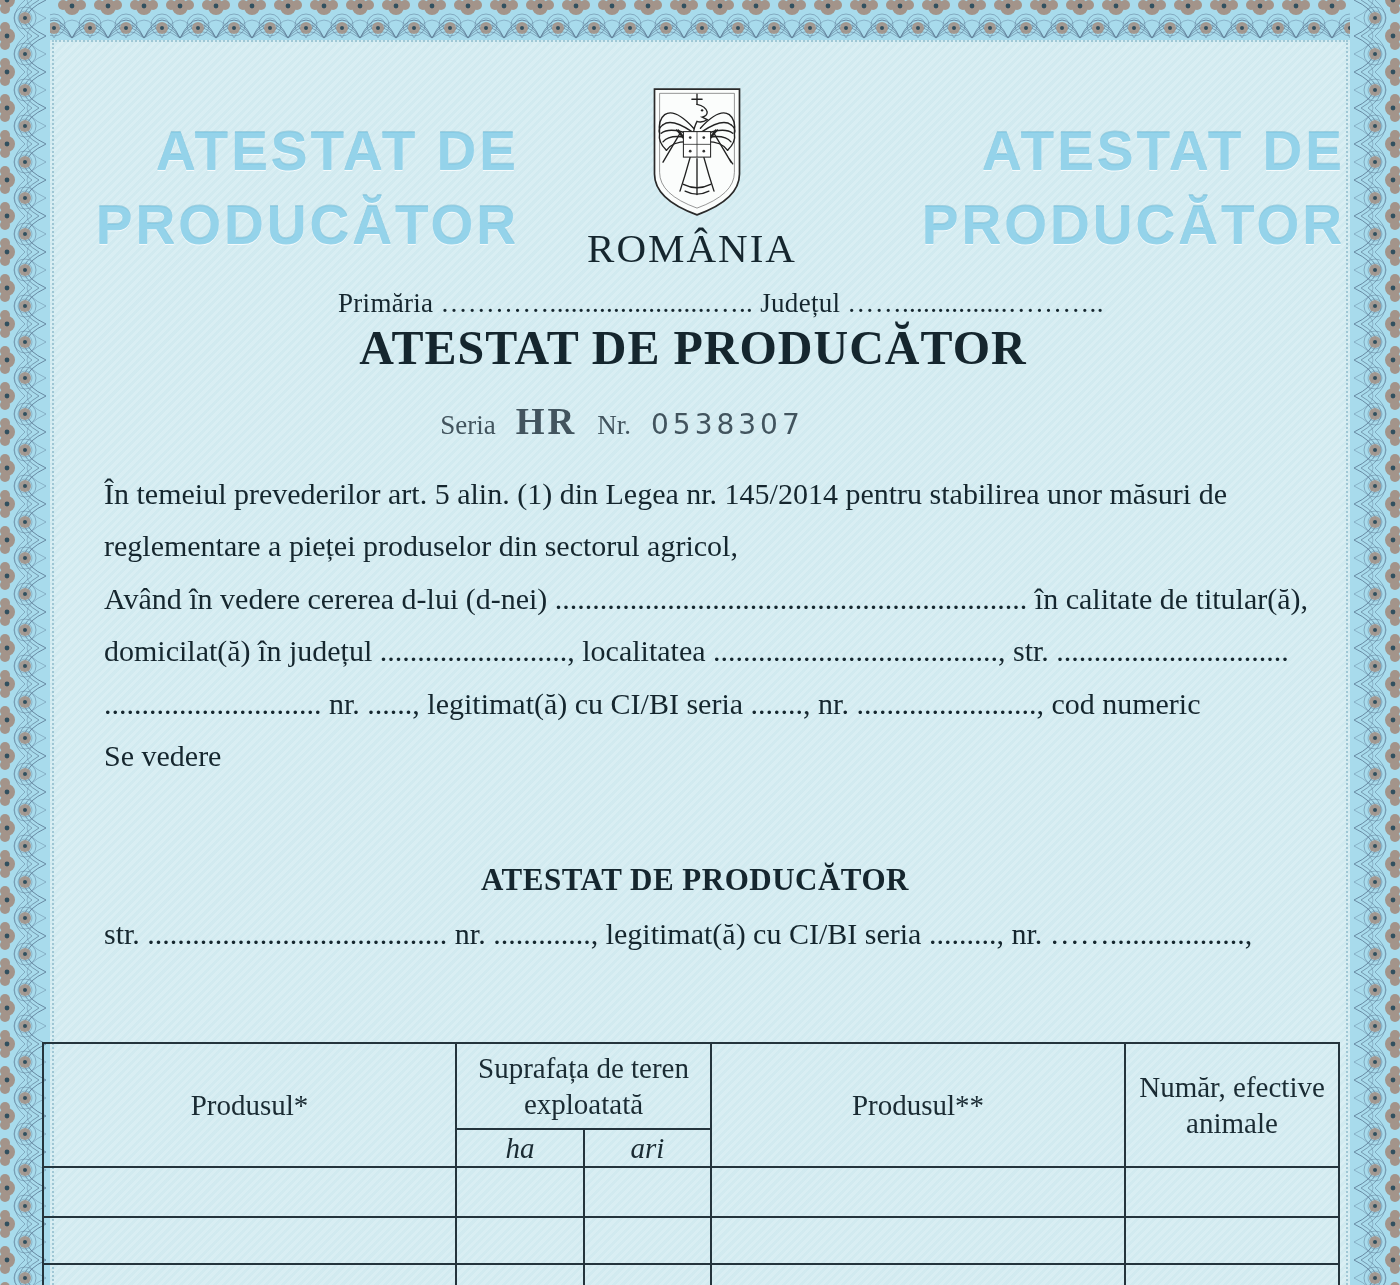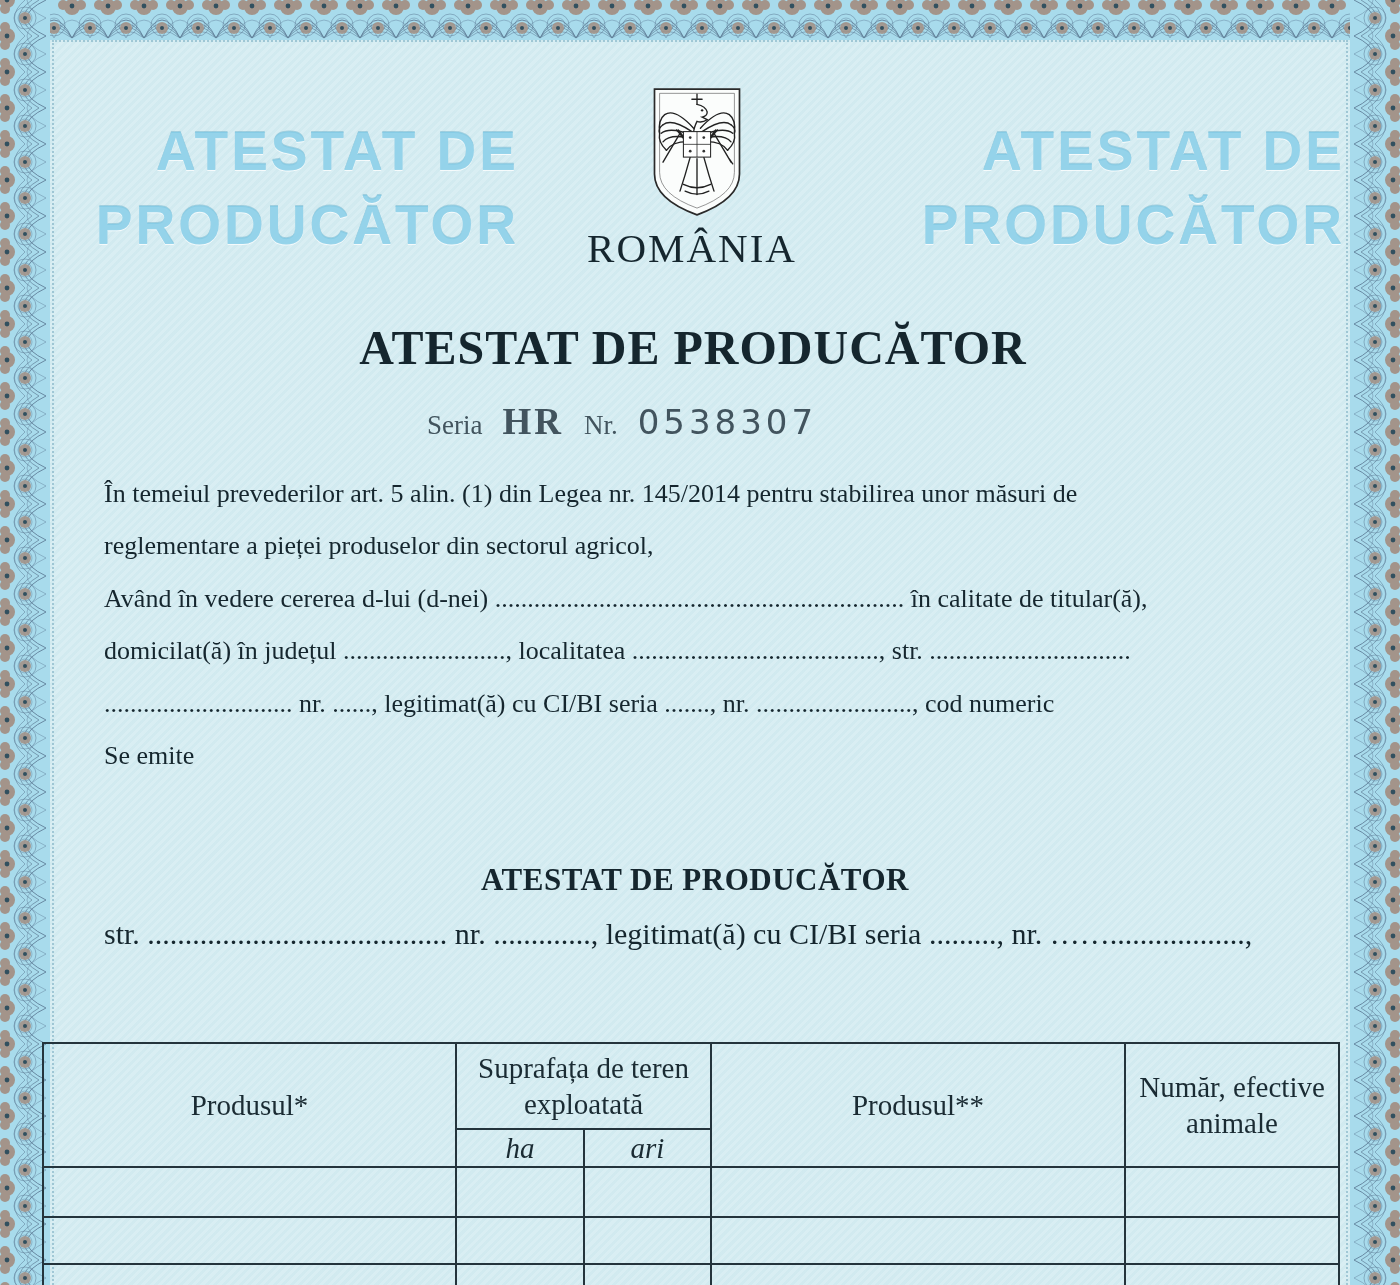--- a/index.html
+++ b/index.html
@@ -25,23 +25,23 @@
   .country{position:absolute;left:0;top:224px;width:1384px;text-align:center;
     font-size:41px;letter-spacing:2px;}
   .muni-line{position:absolute;left:338px;top:288px;font-size:27px;letter-spacing:.3px;}
   .doc-title{position:absolute;left:0;top:320px;width:1386px;text-align:center;
     font-size:48px;font-weight:bold;letter-spacing:1px;}
   .serial-row{position:absolute;left:0;top:400px;width:1400px;display:flex;
     justify-content:center;align-items:baseline;gap:20px;transform:translateX(-78px);
     color:#42545e;}
   .seria-label,.nr-label{font-size:27px;}
   .seria-value{font-size:37px;font-weight:700;letter-spacing:3px;}
-  .nr-value{font-family:"DejaVu Sans",sans-serif;font-size:34px;letter-spacing:4px;}
+  .nr-value{font-family:"DejaVu Sans",sans-serif;font-size:28px;letter-spacing:4px;}
   .body-block{position:absolute;left:104px;top:468px;width:1240px;
-    font-size:26px;line-height:52.4px;}
+    font-size:30px;line-height:52.4px;}
   .doc-line{white-space:nowrap;overflow:hidden;}
   .cert-heading{position:absolute;left:0;top:862px;width:1390px;text-align:center;
     font-size:31px;font-weight:bold;letter-spacing:.5px;}
   .cert-block{position:absolute;left:104px;top:914px;width:1242px;
     font-size:30px;line-height:39.5px;}
   .products-table{position:absolute;left:42px;top:1042px;width:1296px;
     border-collapse:collapse;table-layout:fixed;font-size:29px;color:#1a2b33;}
   .products-table th,.products-table td{border:2px solid #24343c;font-weight:normal;
     text-align:center;vertical-align:middle;padding:0;line-height:1.25;}
   .hrow-main th{height:84px;}
@@ -209,37 +209,38 @@
     <g fill="#333">
       <circle cx="52" cy="63" r="1.6"></circle>
         <circle cx="68" cy="63" r="1.6"></circle>
       <circle cx="52" cy="79" r="1.6"></circle>
         <circle cx="68" cy="79" r="1.6"></circle>
     </g>
   </svg>
 
   <div class="country">ROMÂNIA</div>
 
+  <div class="muni-line">Primăria ………….......................….. Județul ……...............………..</div>
 
   <div class="doc-title">ATESTAT DE PRODUCĂTOR</div>
 
   <div class="serial-row">
     <span class="seria-label">Seria</span>
     <span class="seria-value">HR</span>
     <span class="nr-label">Nr.</span>
     <span class="nr-value">0538307</span>
   </div>
 
   <div class="body-block">
     <div class="doc-line">În temeiul prevederilor art. 5 alin. (1) din Legea nr. 145/2014 pentru stabilirea unor măsuri de</div>
     <div class="doc-line">reglementare a pieței produselor din sectorul agricol,</div>
     <div class="doc-line">Având în vedere cererea d-lui (d-nei) ............................................................... în calitate de titular(ă),</div>
     <div class="doc-line">domicilat(ă) în județul ........................., localitatea ......................................, str. ...............................</div>
     <div class="doc-line">............................. nr. ......, legitimat(ă) cu CI/BI seria ......., nr. ........................, cod numeric</div>
-    <div class="doc-line">Se emite</div>
+    <div class="doc-line">Se vedere</div>
   </div>
 
   <div class="cert-heading">ATESTAT DE PRODUCĂTOR</div>
 
   <div class="cert-block">
     <div class="doc-line">str. ........................................ nr. ............., legitimat(ă) cu CI/BI seria ........., nr. ……..................,</div>
   </div>
 
   <table class="products-table">
     <colgroup>

